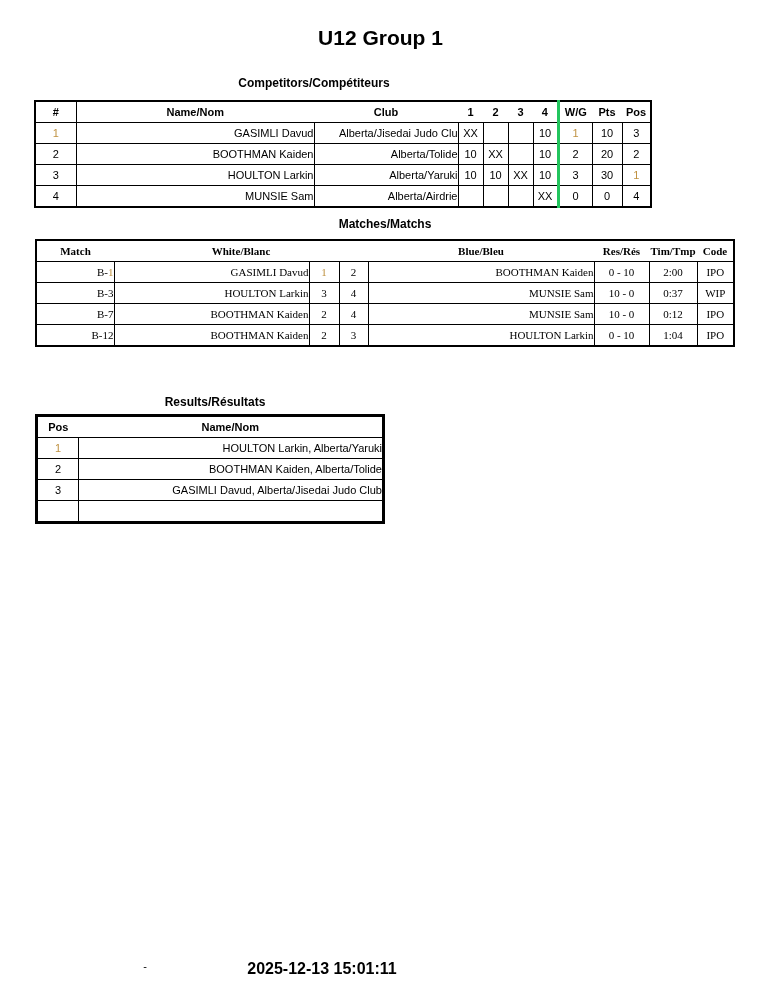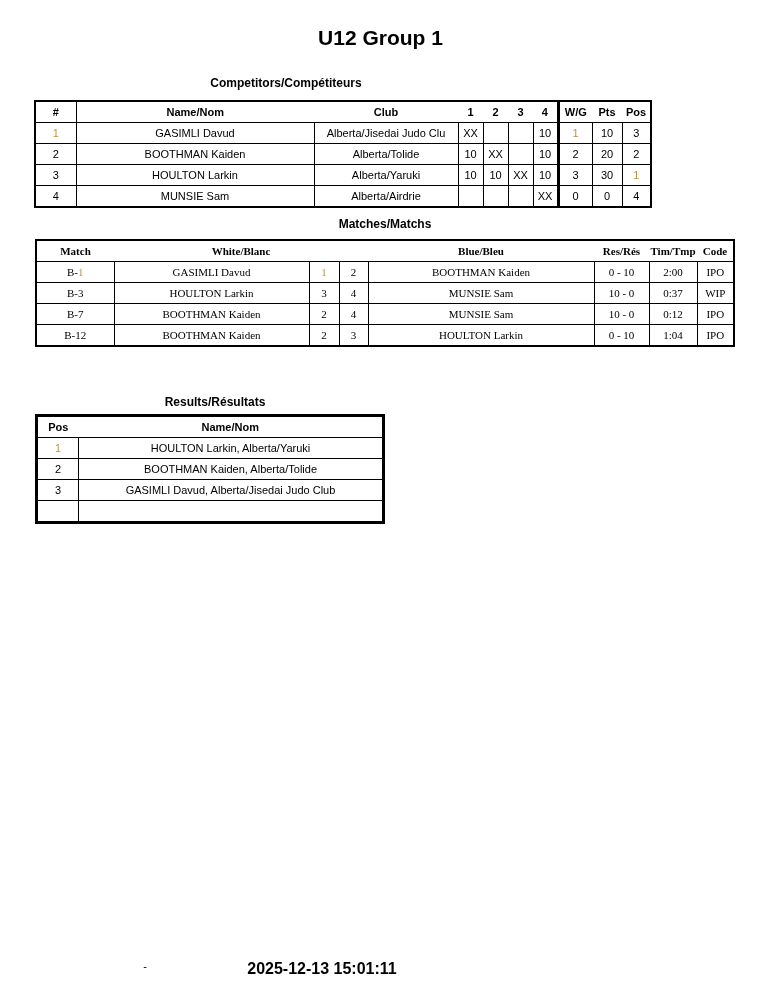--- a/index.html
+++ b/index.html
@@ -4,35 +4,35 @@
 <style>
   html,body{margin:0;padding:0;background:#fff;}
   .page{position:relative;width:765px;height:990px;background:#ffffff;
         font-family:"Liberation Sans",sans-serif;color:#000;overflow:hidden;}
 
   .main-title{position:absolute;top:26px;left:0;width:761px;margin:0;
               text-align:center;font-size:21px;font-weight:bold;}
 
   .sec-title{position:absolute;width:300px;text-align:center;
              font-size:12px;font-weight:bold;}
-  #t-comp{left:136px;top:76px;}
+  #t-comp{left:164px;top:76px;}
   #t-match{left:235px;top:217px;}
   #t-res{left:65px;top:395px;}
 
   table.tbl{position:absolute;border-collapse:collapse;table-layout:fixed;
             border:2px solid #000;}
   table.tbl.res-t{border:3px solid #000;}
   .tbl th,.tbl td{padding:0;margin:0;font-size:11px;height:20px;line-height:20px;
                   overflow:hidden;white-space:nowrap;font-weight:normal;}
   .tbl th{font-weight:bold;}
   .tbl tbody td{border-top:1.5px solid #000;}
   .bl{border-left:1.5px solid #000;}
-  .blk{border-left:3px solid #000000;}
+  .blk{border-left:3px solid #22c55e;}
   .ctr{text-align:center;}
-  .lft{text-align:center;}
+  .lft{text-align:right;}
   .p8{padding-left:8px;}
   .p10{padding-left:10px;}
   .p13{padding-left:13px;}
   .p14{padding-left:14px;}
   .bold{font-weight:bold;}
   .g1{color:#bf9140;}
 
   #comp-table{left:34px;top:100px;}
   #match-table{left:35px;top:239px;font-family:Liberation Serif, serif;}
   #res-table{left:35px;top:414px;}

